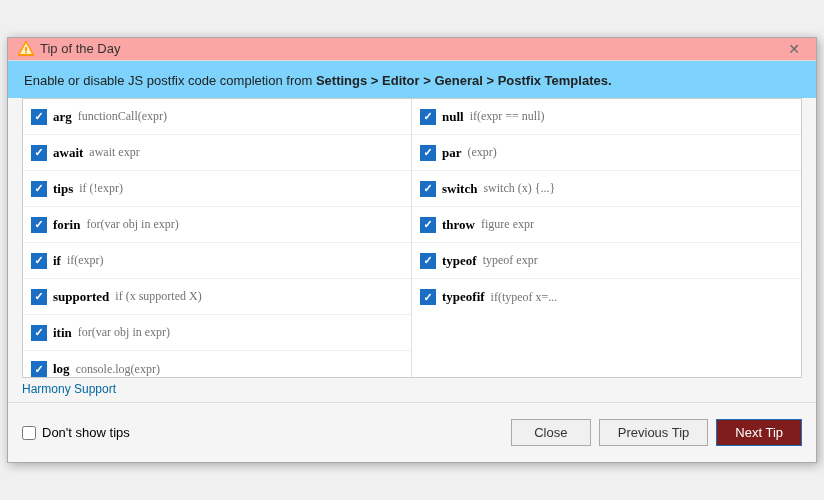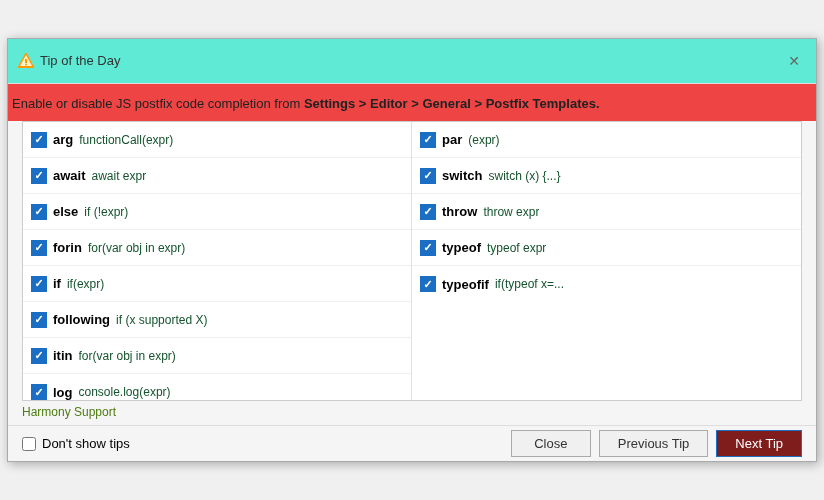--- a/index.html
+++ b/index.html
@@ -16,23 +16,23 @@
     }
     .dialog {
       background: #f5f5f5;
       border: 1px solid #aaa;
       box-shadow: 2px 2px 10px rgba(0,0,0,0.3);
       width: 810px;
       display: flex;
       flex-direction: column;
     }
     .title-bar {
-      background: #5eead4;
+      background: #fca5a5;
       border-bottom: 1px solid #ddd;
-      padding: 13px 10px;
+      padding: 2px 10px;
       display: flex;
       align-items: center;
       justify-content: space-between;
     }
     .title-bar-left {
       display: flex;
       align-items: center;
       gap: 6px;
     }
     .title-icon {
@@ -47,25 +47,25 @@
     .close-btn {
       cursor: pointer;
       font-size: 14px;
       color: #666;
       background: none;
       border: none;
       padding: 2px 6px;
       line-height: 1;
     }
     .description {
-      padding: 10px 14px 8px 4px;
+      padding: 10px 14px 8px 16px;
       line-height: 1.5;
       color: #222;
       font-size: 13px;
-      background: #ef4444;
+      background: #7dd3fc;
     }
     .description strong { font-weight: bold; }
     .content-area {
       margin: 0 14px;
       border: 1px solid #ccc;
       background: #fff;
       overflow: hidden;
       height: 280px;
       position: relative;
     }
@@ -84,20 +84,21 @@
     .col:first-child {
       border-right: 1px solid #e0e0e0;
     }
     .row {
       display: flex;
       align-items: center;
       padding: 5px 8px;
       border-bottom: 1px solid #eee;
       min-height: 36px;
       gap: 6px;
+      font-family: Liberation Serif, serif;
     }
     .row:last-child {
       border-bottom: none;
     }
     .checkbox {
       width: 16px;
       height: 16px;
       background: #1a6fc4;
       border: 1px solid #1a6fc4;
       flex-shrink: 0;
@@ -110,36 +111,36 @@
       color: #fff;
       font-size: 11px;
       font-weight: bold;
     }
     .keyword {
       font-weight: bold;
       color: #000;
       font-size: 13px;
     }
     .template {
-      color: #14532d;
+      color: #737373;
       font-size: 12px;
       white-space: nowrap;
       overflow: hidden;
       text-overflow: ellipsis;
     }
     .footer-hint {
       padding: 4px 14px 2px 14px;
       font-size: 12px;
-      color: #4d7c0f;
+      color: #0369a1;
     }
     .bottom-bar {
       display: flex;
       align-items: center;
       justify-content: space-between;
-      padding: 4px 14px;
+      padding: 16px 14px;
       background: #f5f5f5;
       border-top: 1px solid #ddd;
       margin-top: 4px;
     }
     .dont-show {
       display: flex;
       align-items: center;
       gap: 6px;
     }
     .dont-show input[type=checkbox] {
@@ -199,65 +200,70 @@
     <span class="keyword">arg</span>
     <span class="template">functionCall(expr)</span>
   </div>
             <div class="row">
     <div class="checkbox"></div>
     <span class="keyword">await</span>
     <span class="template">await expr</span>
   </div>
             <div class="row">
     <div class="checkbox"></div>
-    <span class="keyword">else</span>
+    <span class="keyword">tips</span>
     <span class="template">if (!expr)</span>
   </div>
             <div class="row">
     <div class="checkbox"></div>
     <span class="keyword">forin</span>
     <span class="template">for(var obj in expr)</span>
   </div>
             <div class="row">
     <div class="checkbox"></div>
     <span class="keyword">if</span>
     <span class="template">if(expr)</span>
   </div>
             <div class="row">
     <div class="checkbox"></div>
-    <span class="keyword">following</span>
+    <span class="keyword">supported</span>
     <span class="template">if (x supported X)</span>
   </div>
             <div class="row">
     <div class="checkbox"></div>
     <span class="keyword">itin</span>
     <span class="template">for(var obj in expr)</span>
   </div>
             <div class="row">
     <div class="checkbox"></div>
     <span class="keyword">log</span>
     <span class="template">console.log(expr)</span>
   </div>
           </div>
 
         <div class="col" id="right-col">
             <div class="row">
     <div class="checkbox"></div>
+    <span class="keyword">null</span>
+    <span class="template">if(expr == null)</span>
+  </div>
+            <div class="row">
+    <div class="checkbox"></div>
     <span class="keyword">par</span>
     <span class="template">(expr)</span>
   </div>
             <div class="row">
     <div class="checkbox"></div>
     <span class="keyword">switch</span>
     <span class="template">switch (x) {...}</span>
   </div>
             <div class="row">
     <div class="checkbox"></div>
     <span class="keyword">throw</span>
-    <span class="template">throw expr</span>
+    <span class="template">figure expr</span>
   </div>
             <div class="row">
     <div class="checkbox"></div>
     <span class="keyword">typeof</span>
     <span class="template">typeof expr</span>
   </div>
             <div class="row">
     <div class="checkbox"></div>
     <span class="keyword">typeofif</span>
     <span class="template">if(typeof x=...</span>

